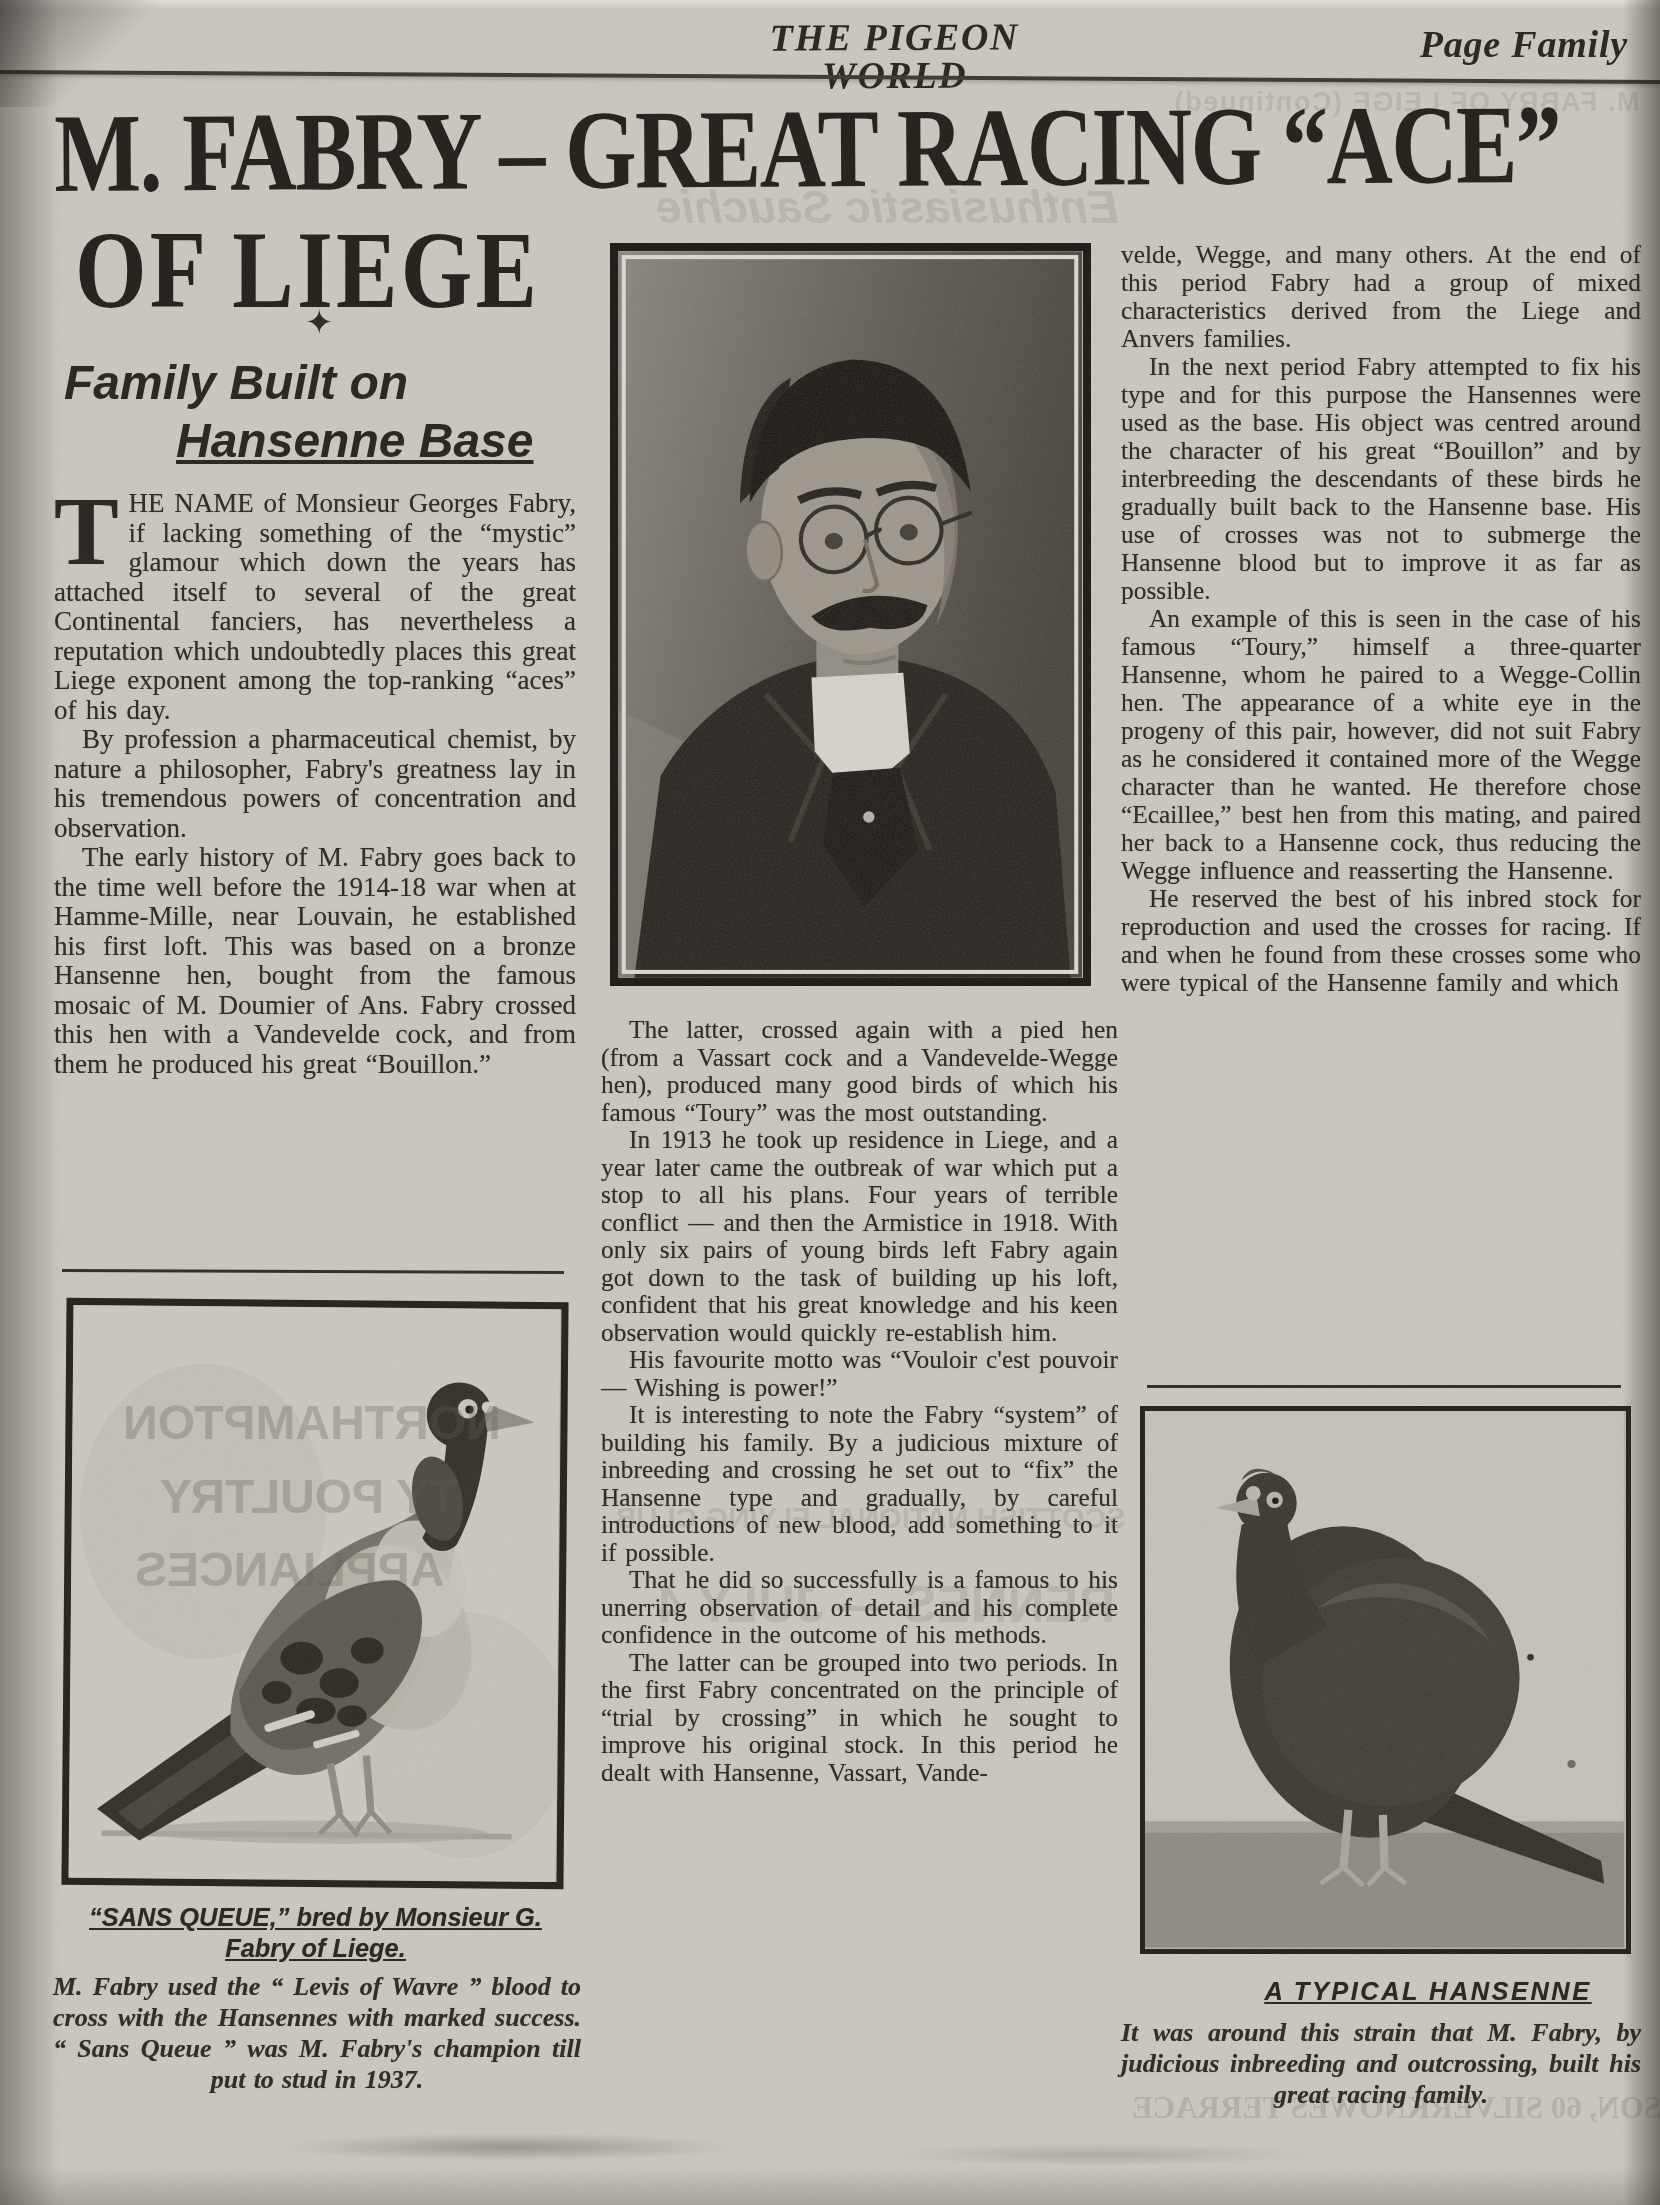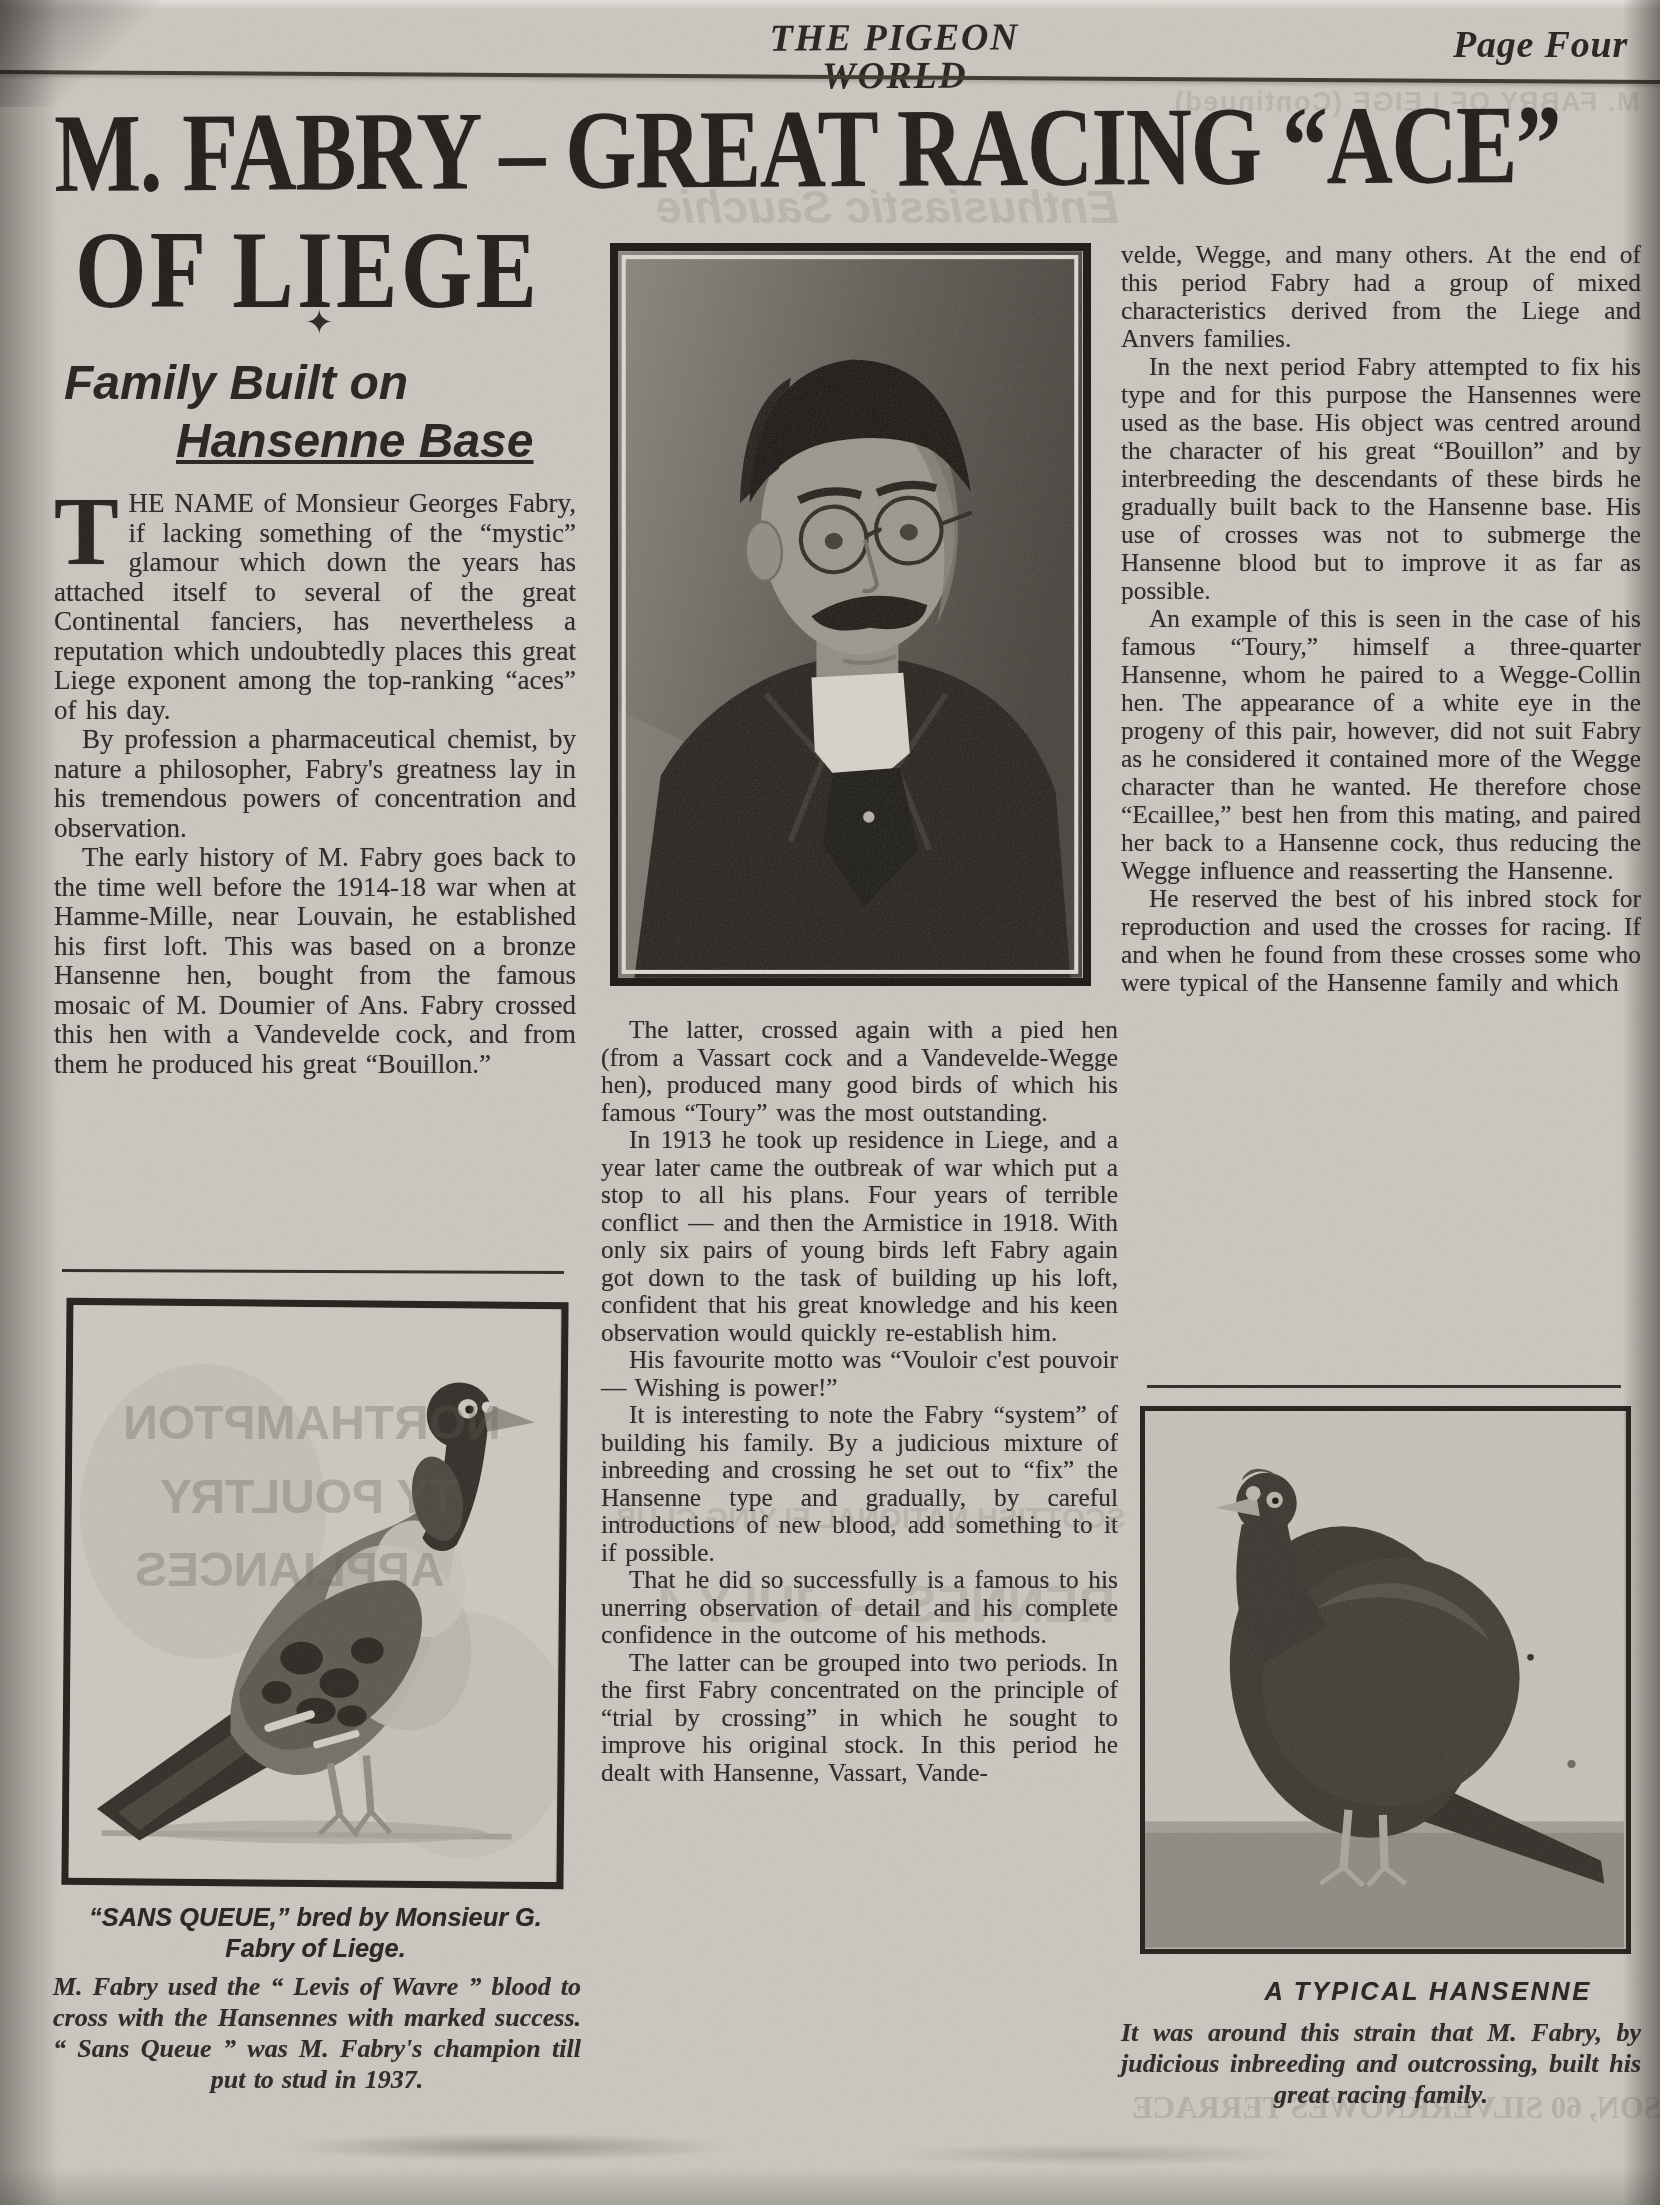--- a/index.html
+++ b/index.html
@@ -49,21 +49,21 @@
   
   .photo{position:absolute;margin:0;padding:0;background:#b7b3ab;z-index:2;}
   .photo svg{display:block;}
   .photo-portrait{left:610px;top:243px;width:481px;height:743px;border:8.2px solid #1c1915;}
   .photo-left{left:64px;top:1300px;width:502px;height:587px;border:7.4px solid #23201b;transform:rotate(0.5deg);}
   .photo-right{left:1140px;top:1406px;width:491px;height:548px;border:5.7px solid #23201b;}
 
   
   .cap-head{position:absolute;z-index:2;text-align:center;
       font:italic 700 25.4px/31px "Liberation Sans",sans-serif;color:#26231e;
-      text-shadow:0 0 0.8px rgba(43,40,35,.45);}
+      text-shadow:0 0 0.8px rgba(43,40,35,.45);text-decoration:underline;}
   .cap-left-head{left:57px;top:1902px;width:517px;}
   .cap-right-head{left:1176px;top:1976px;width:504px;letter-spacing:2.5px;}
   .cap-body{position:absolute;z-index:2;text-align:justify;text-align-last:center;word-spacing:1.6px;
       font:italic 700 26px/31px "Liberation Serif",serif;color:#2b2823;
       text-shadow:0 0 0.8px rgba(43,40,35,.4);}
   .cap-left-body{left:53px;top:1971px;width:528px;}
   .cap-right-body{left:1121px;top:2017px;width:520px;}
 
   
   .ghost{position:absolute;transform:scaleX(-1);white-space:nowrap;z-index:1;
@@ -104,21 +104,21 @@
   <div class="ghost g1">M. FABRY OF LEIGE (Continued)</div>
   <div class="ghost g2">Enthusiastic Sauchie</div>
   <div class="ghost g3">NORTHAMPTON</div>
   <div class="ghost g4">TY POULTRY</div>
   <div class="ghost g5">APPLIANCES</div>
   <div class="ghost g6">SCOTTISH NATIONAL FLYING CLUB</div>
   <div class="ghost g7">RENNES — JULY 4</div>
   <div class="ghost g8">T. DICKSON, 60 SILVERKNOWES TERRACE</div>
 
   <div class="masthead-title">THE PIGEON WORLD</div>
-  <div class="masthead-page">Page Four</div>
+  <div class="masthead-page">Page Family</div>
   <div class="rule-head"></div>
 
   <h1 class="headline-1">M. FABRY – GREAT RACING “ACE”</h1>
   <h1 class="headline-2">OF LIEGE</h1>
   <div class="ornament">✦</div>
   <h2 class="subhead-1">Family Built on</h2>
   <h2 class="subhead-2">Hansenne Base</h2>
 
   <section class="col col-left">
     <p class="lead"><span class="dropcap">T</span><span>HE NAME of Monsieur Georges Fabry, if lacking something of the “mystic” glamour which down the years has attached itself to several of the great Continental fanciers, has nevertheless a reputation which undoubtedly places this great Liege exponent among the top-ranking “aces” of his day.</span></p>

